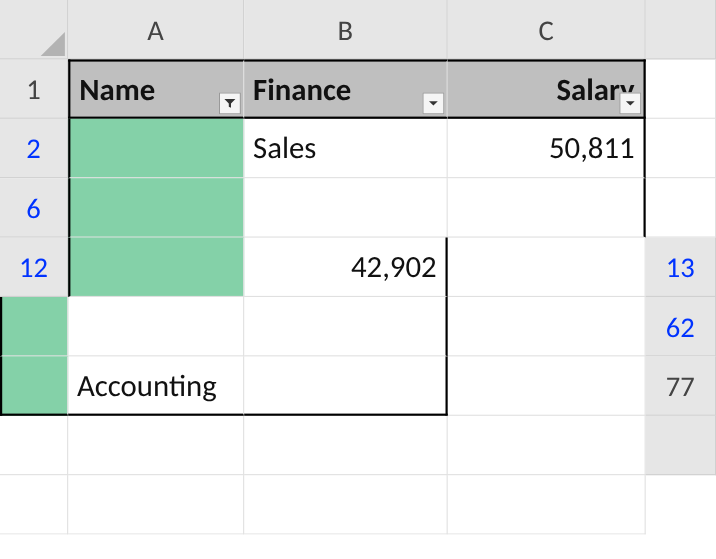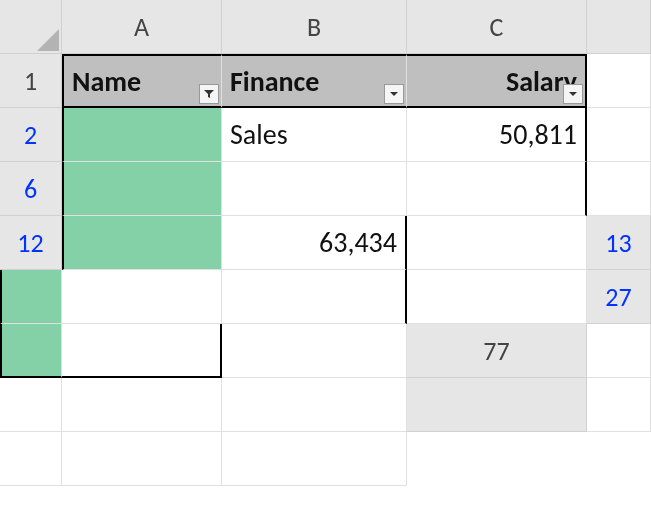--- a/index.html
+++ b/index.html
@@ -133,31 +133,32 @@
   <div class="empty"></div>
 
   <div class="rowhead filtered">6</div>
   <div class="cell green left"></div>
   <div class="cell"></div>
   <div class="cell right dataright"></div>
   <div class="empty"></div>
 
   <div class="rowhead filtered">12</div>
   <div class="cell green left"></div>
-  <div class="cell right dataright">63,434</div>
+  <div class="cell right dataright">42,902</div>
   <div class="empty"></div>
 
   <div class="rowhead filtered">13</div>
   <div class="cell green left"></div>
   <div class="cell"></div>
   <div class="cell right dataright"></div>
   <div class="empty"></div>
 
-  <div class="rowhead filtered">27</div>
+  <div class="rowhead filtered">62</div>
   <div class="cell green left databottom"></div>
+  <div class="cell databottom">Accounting</div>
   <div class="cell right dataright databottom"></div>
   <div class="empty"></div>
 
   <div class="rowhead">77</div>
   <div class="cell"></div>
   <div class="cell"></div>
   <div class="cell"></div>
   <div class="empty"></div>
 
   <div class="rowhead"></div>

